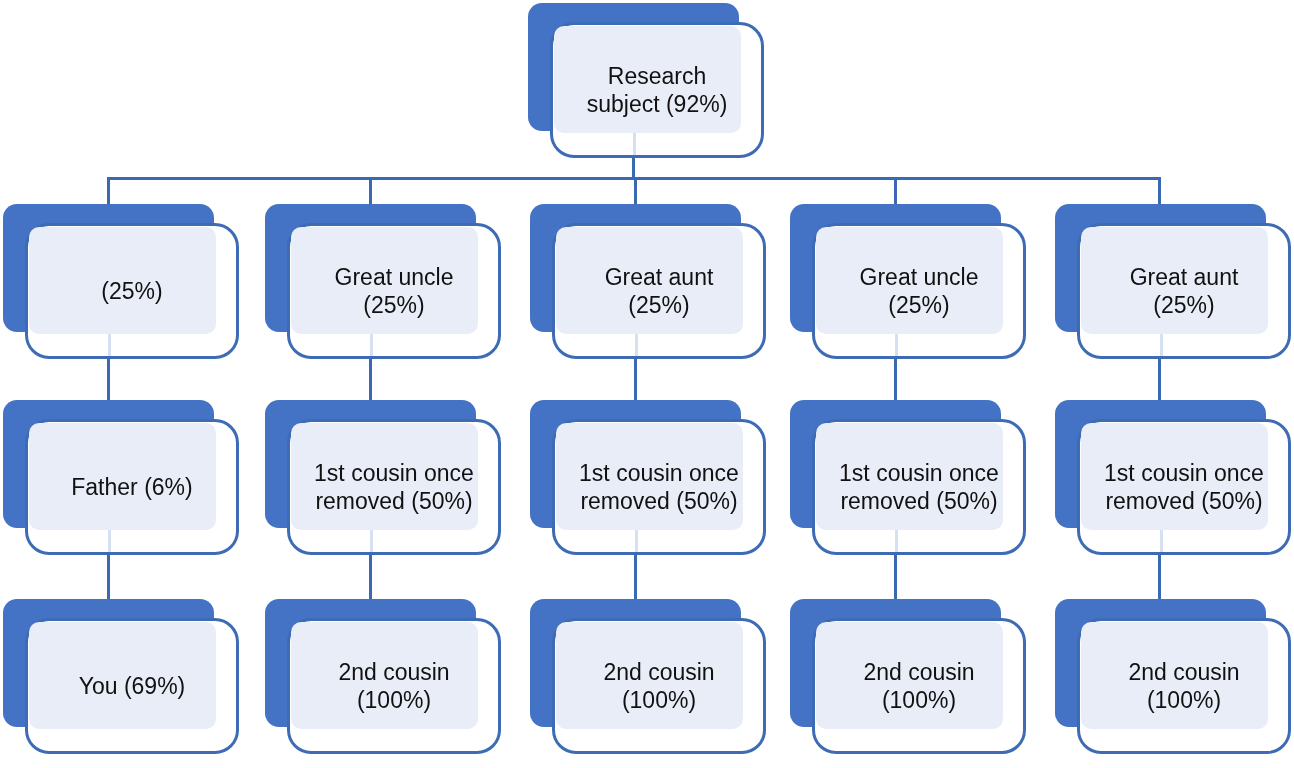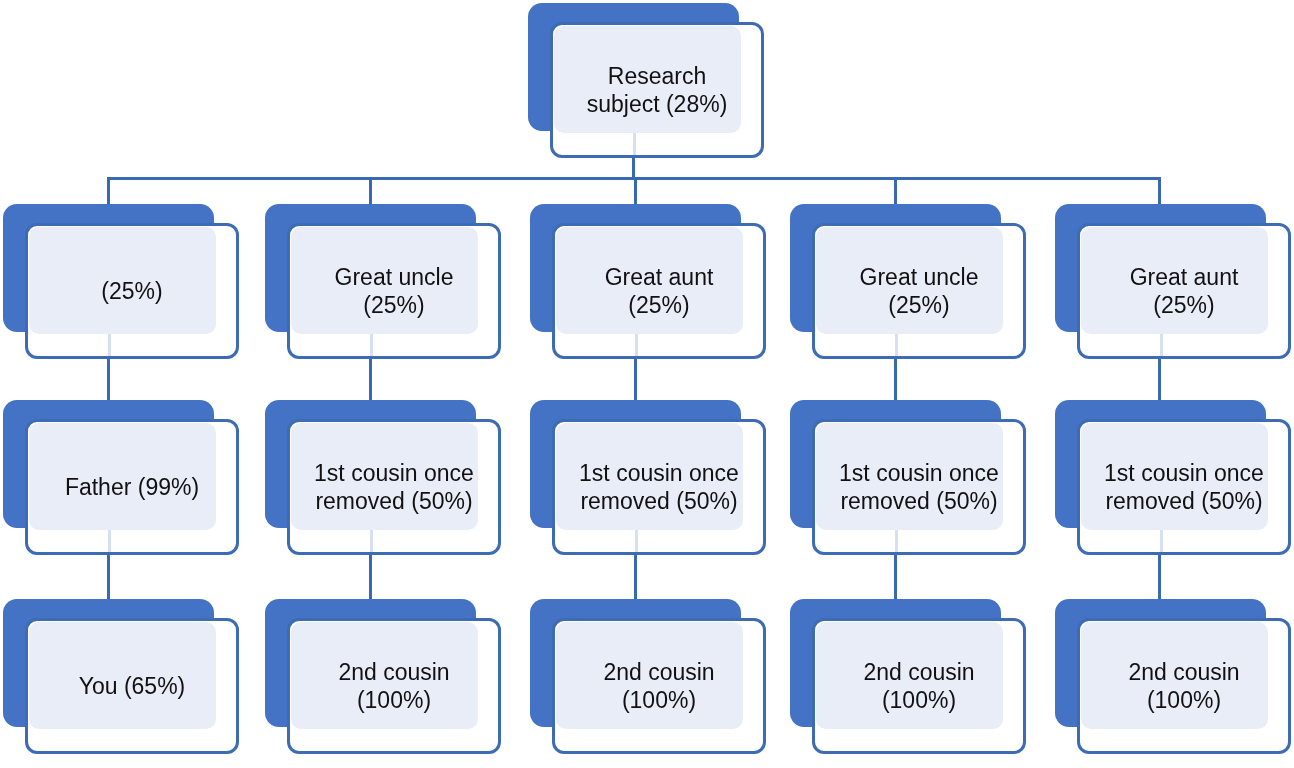--- a/index.html
+++ b/index.html
@@ -10,21 +10,21 @@
   
   .conn{position:absolute;background:#3A69B4;z-index:1;}
   
   .node{position:absolute;width:238px;height:155px;z-index:2;}
   .back{
     position:absolute;left:0;top:0;width:211px;height:128px;
     background:#4472C4;border-radius:14px;
   }
   .front{
     position:absolute;left:22px;top:19px;width:214px;height:136px;
-    box-sizing:border-box;background:#fff;border:3px solid #3D6CB4;border-radius:12px;
+    box-sizing:border-box;background:#fff;border:3px solid #3D6CB4;border-radius:24px;
   }
   .fill{
     position:absolute;left:1px;top:1px;width:187px;height:107px;
     background:#E9EDF8;border-radius:10px;
   }
   .pass{position:absolute;left:80px;top:108px;width:3px;height:22px;background:#D7E0F2;}
   .label{
     position:absolute;left:0;top:0;width:208px;height:130px;
     display:flex;align-items:center;justify-content:center;
     text-align:center;color:#111;font-size:23px;line-height:1.22;
@@ -59,21 +59,21 @@
   <div class="conn" style="left:1158px;top:548px;width:3px;height:57px"></div>
 
   <div class="node" style="left:528px;top:3px">
     <div class="back"></div>
     <div class="front">
       <div class="fill"></div>
       <div class="pass"></div>
       <div class="label">
           <div class="lbl">
         <span class="ln">Research</span>
-        <span class="ln">subject (28%)</span>
+        <span class="ln">subject (92%)</span>
       </div>
         </div>
     </div>
   </div>
 
   <div class="node" style="left:3px;top:204px">
     <div class="back"></div>
     <div class="front">
       <div class="fill"></div>
       <div class="pass"></div>
@@ -84,34 +84,34 @@
         </div>
     </div>
   </div>
   <div class="node" style="left:3px;top:400px">
     <div class="back"></div>
     <div class="front">
       <div class="fill"></div>
       <div class="pass"></div>
       <div class="label">
           <div class="lbl">
-        <span class="ln">Father (99%)</span>
+        <span class="ln">Father (6%)</span>
         <span class="ln"></span>
       </div>
         </div>
     </div>
   </div>
   <div class="node leaf" style="left:3px;top:599px">
     <div class="back"></div>
     <div class="front">
       <div class="fill"></div>
 
       <div class="label">
           <div class="lbl">
-        <span class="ln">You (65%)</span>
+        <span class="ln">You (69%)</span>
         <span class="ln"></span>
       </div>
         </div>
     </div>
   </div>
 
   <div class="node" style="left:265px;top:204px">
     <div class="back"></div>
     <div class="front">
       <div class="fill"></div>

